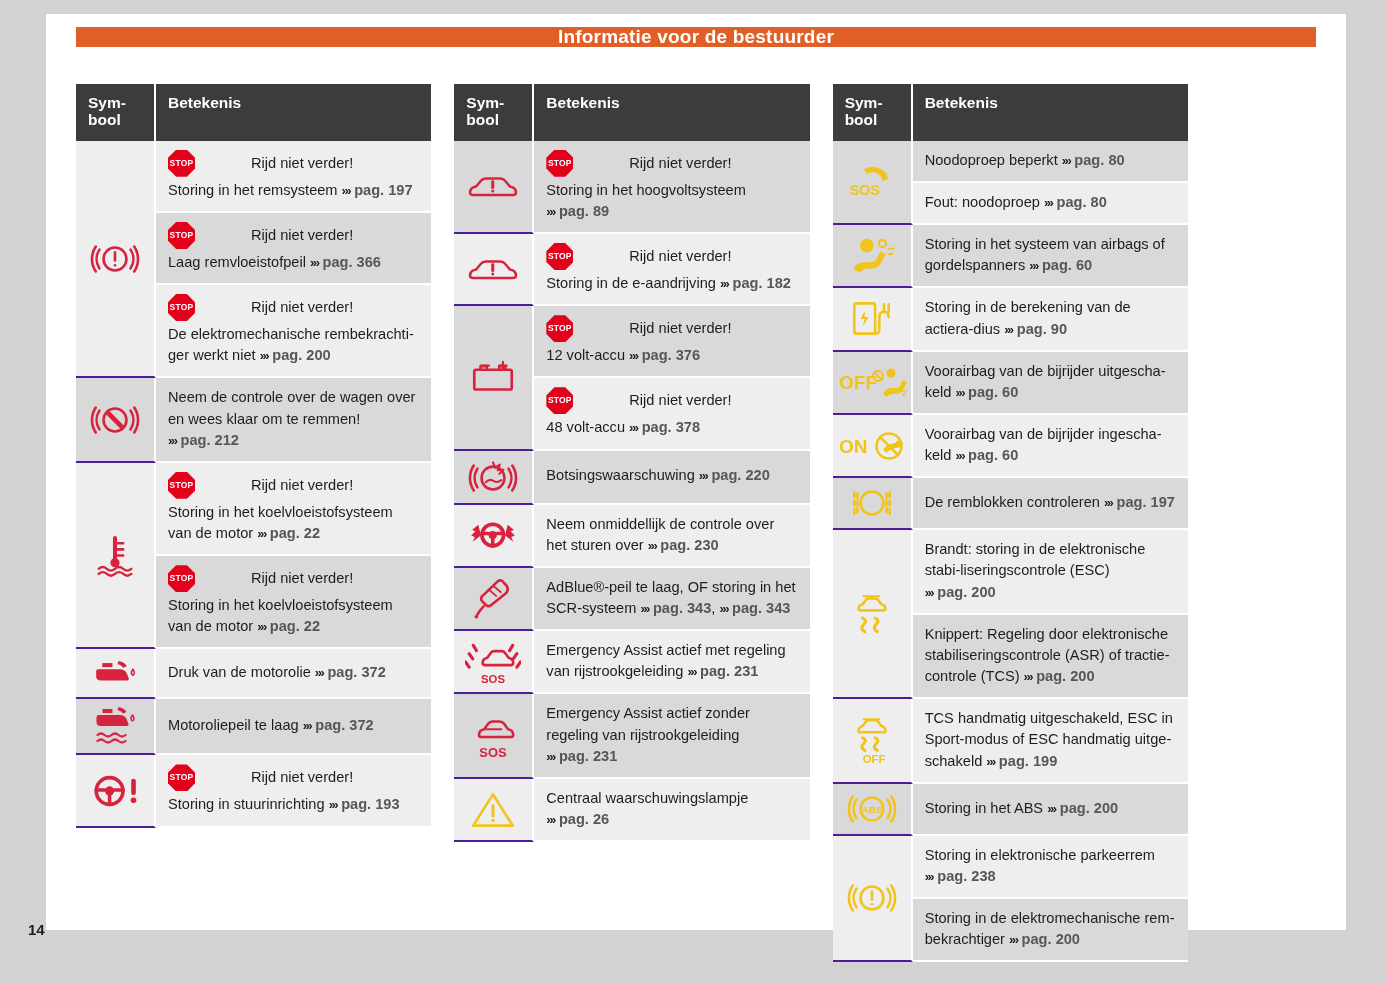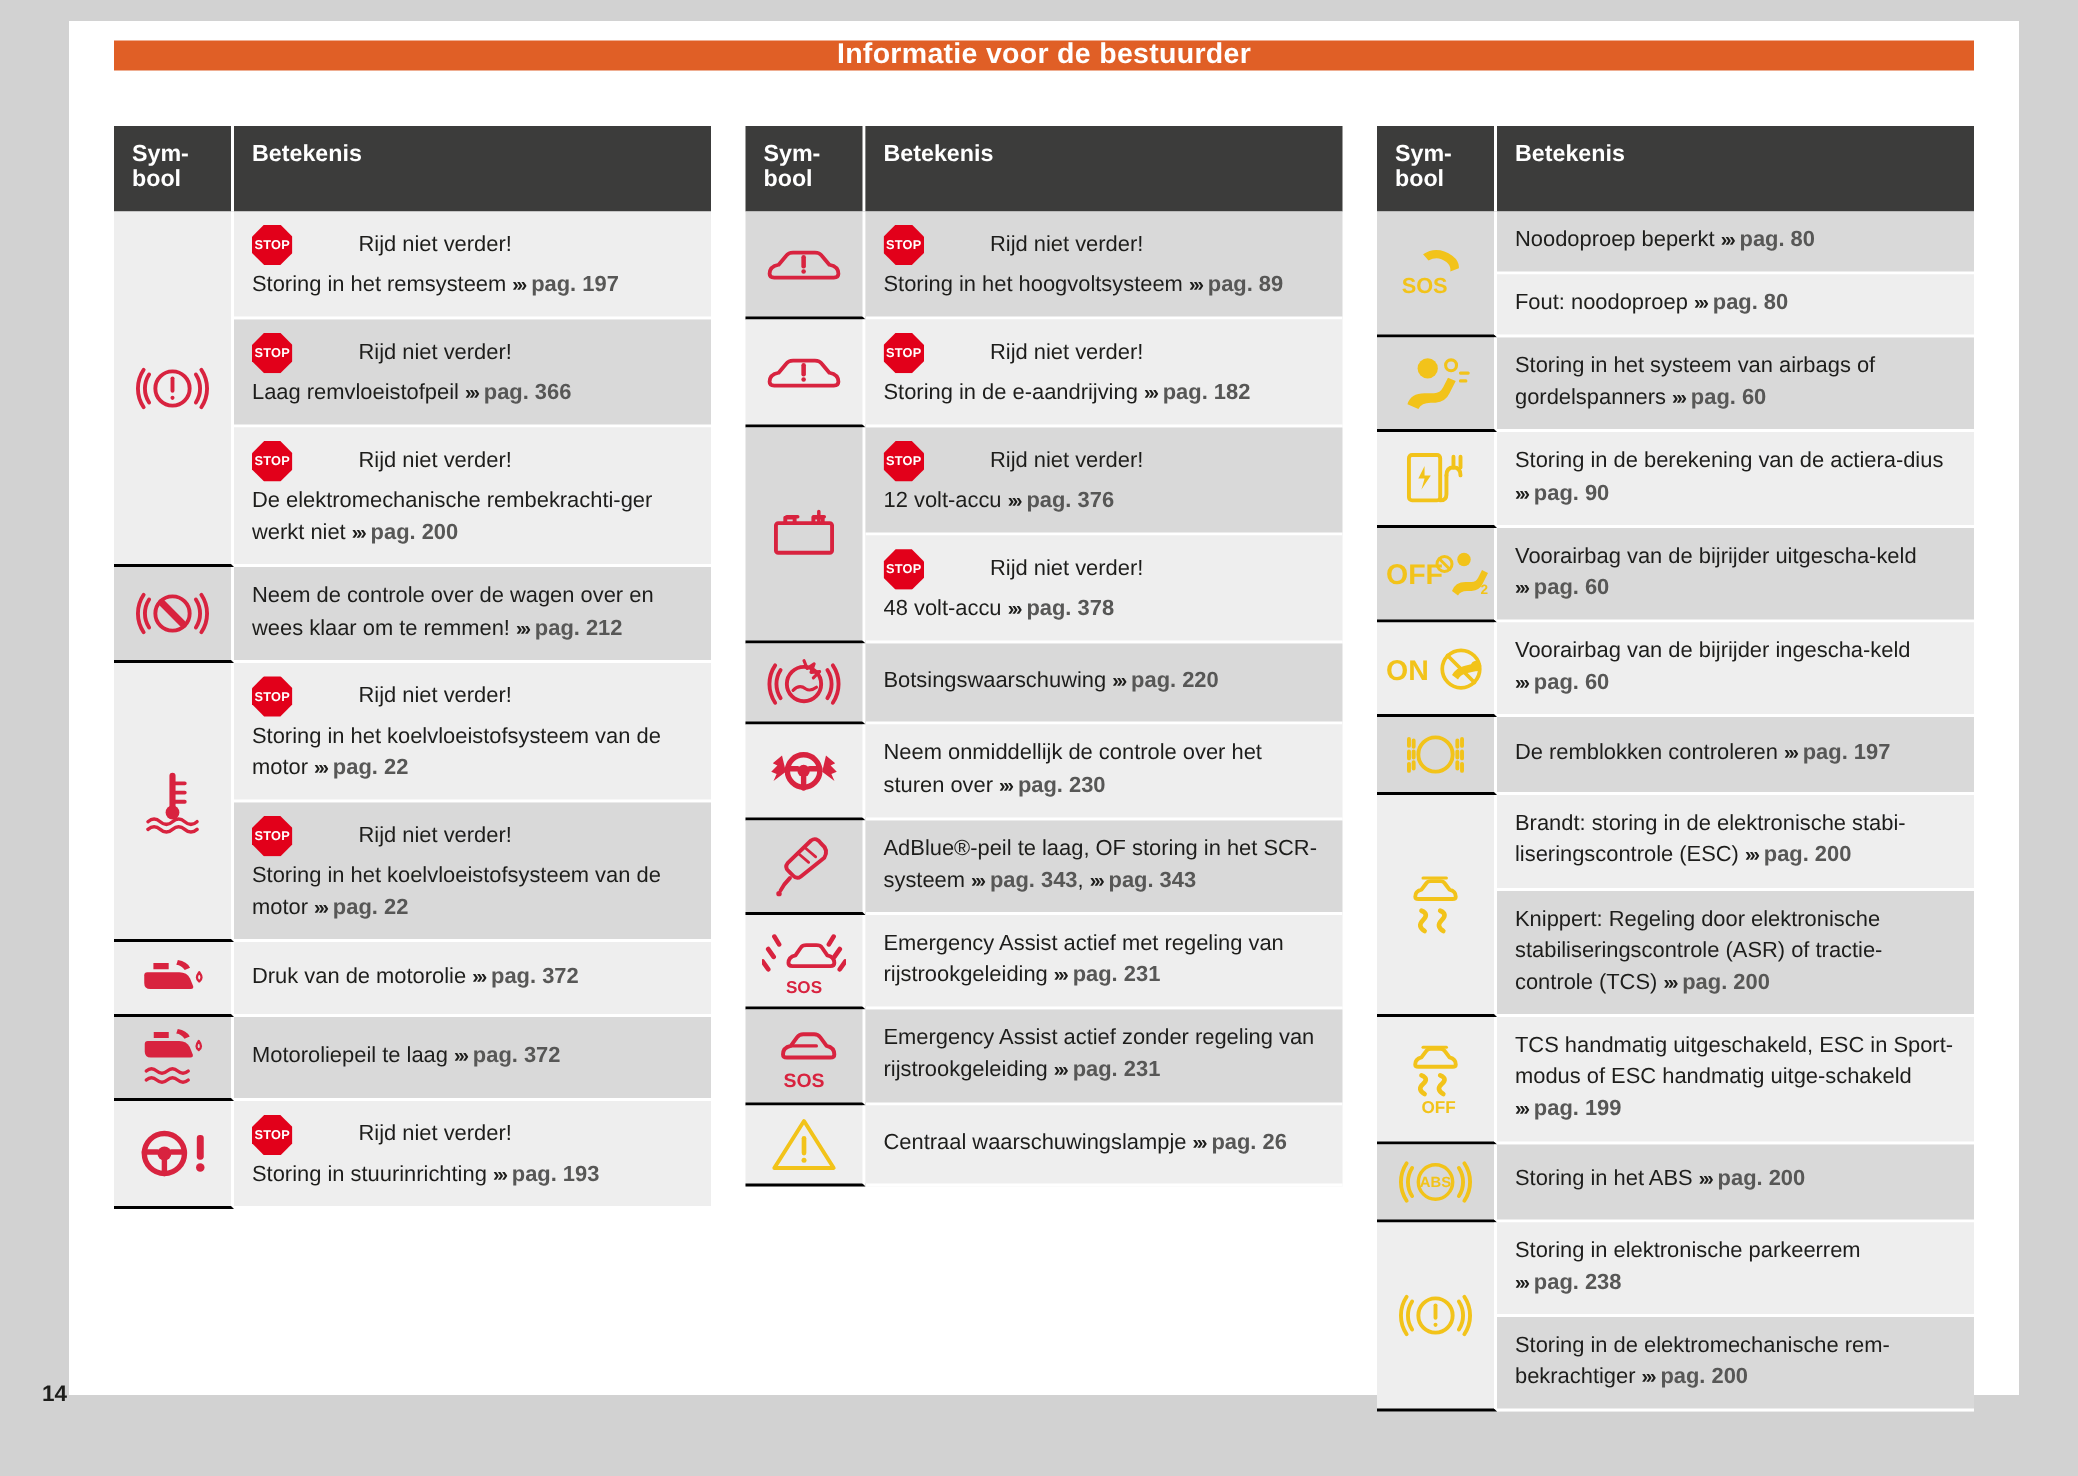--- a/index.html
+++ b/index.html
@@ -38,21 +38,21 @@
     position: absolute;
     left: 28px; top: 921px;
     font-size: 15px;
     font-weight: bold;
     color: #1d1d1b;
   }
 
   .columns {
     position: absolute;
     left: 76px; top: 84px;
-    width: 1240px;
+    width: 1112px;
     display: flex;
     gap: 23px;
     align-items: flex-start;
   }
   .col { width: 398px; }
 
   table.sym {
     width: 100%;
     border-collapse: separate;
     border-spacing: 0;
@@ -69,38 +69,38 @@
     line-height: 1.12;
     height: 53px;
   }
   th.hsym { width: 80px; border-right: 2px solid #ffffff; }
 
   td.symcell {
     width: 80px;
     text-align: left;
     vertical-align: middle;
     border-right: 2px solid #ffffff;
-    border-bottom: 2px solid #000000;
+    border-bottom: 2px solid #4c1d95;
     padding: 4px 2px;
   }
   td.meaning {
     vertical-align: middle;
     padding: 9px 12px 10px 12px;
     font-size: 14.6px;
     line-height: 1.45;
     color: #1d1d1b;
     border-bottom: 2px solid #ffffff;
   }
   .bg-light { background: #eeeeee; }
   .bg-dark  { background: #d9d9d9; }
 
   .ref { font-weight: bold; color: #575756; white-space: nowrap; }
   .chev { font-weight: bold; color: #1d1d1b; letter-spacing: -1.5px; font-size: 13px; }
 
-  .stopline { display: flex; align-items: center; gap: 7px; margin-bottom: 3px; }
+  .stopline { display: flex; align-items: center; gap: 19px; margin-bottom: 3px; }
   .stopline .txt { font-size: 14.6px; color: #1d1d1b; margin-left: 37px; }
 
   
   .stopbadge {
     display: inline-block;
     width: 27px; height: 27px;
     background: #e2001a;
     color: #ffffff;
     font-size: 8.5px;
     font-weight: bold;

